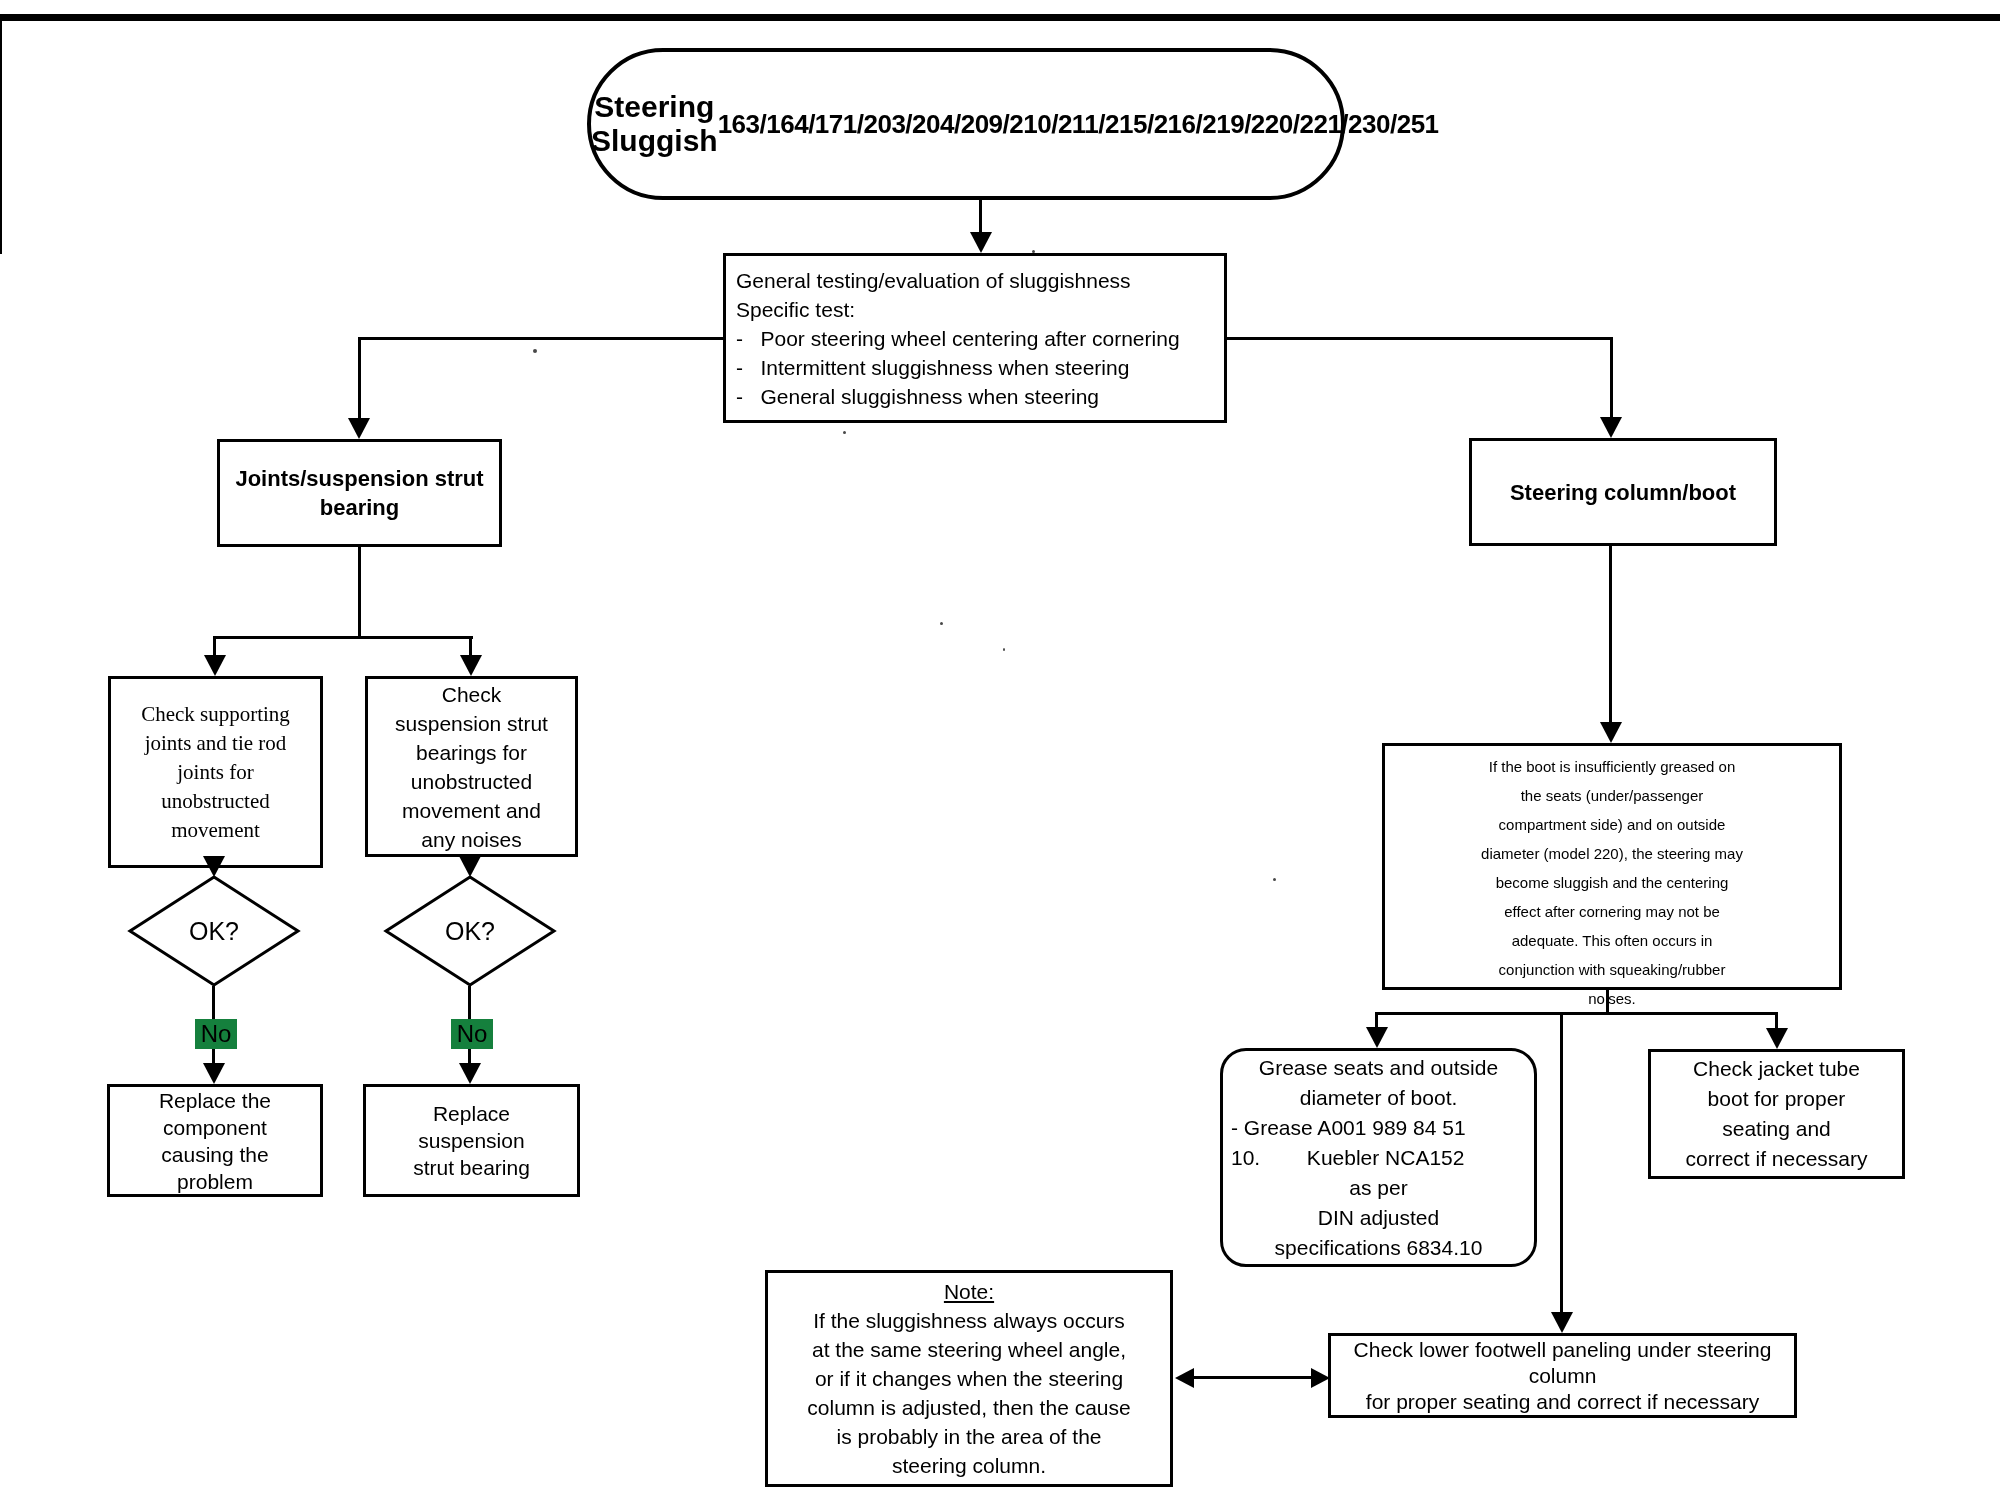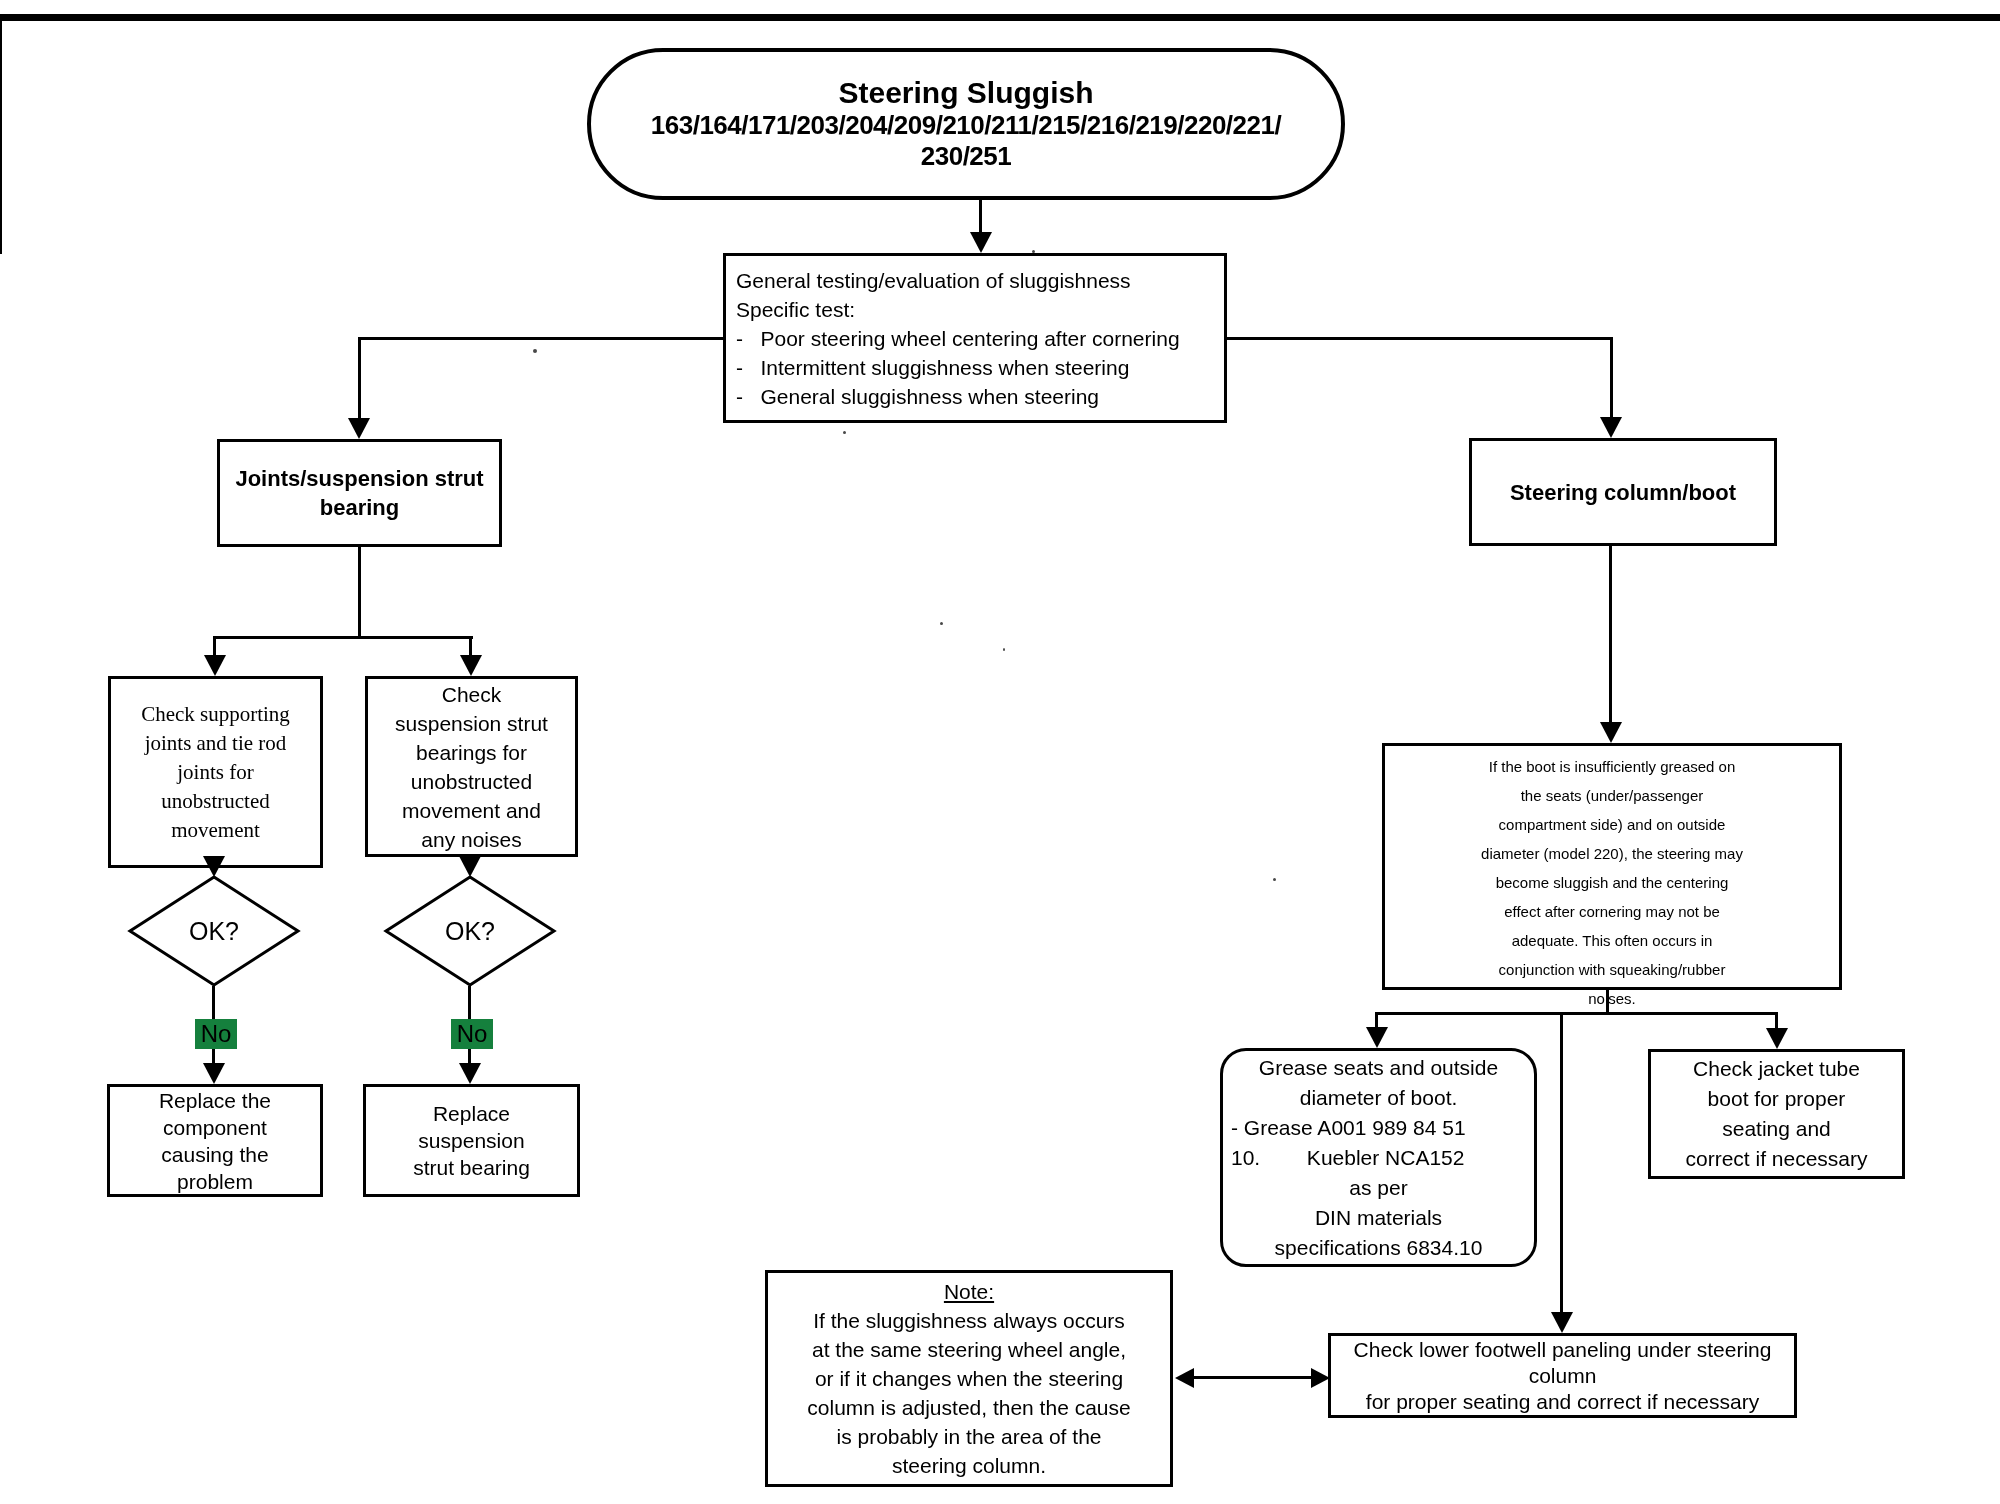--- a/index.html
+++ b/index.html
@@ -10,21 +10,21 @@
   .vl{position:absolute;width:3px;background:#000;z-index:1;}
   .ah-down{position:absolute;width:0;height:0;border-left:11px solid transparent;border-right:11px solid transparent;border-top:21px solid #000;z-index:2;}
   .ah-left{position:absolute;width:0;height:0;border-top:10px solid transparent;border-bottom:10px solid transparent;border-right:19px solid #000;z-index:2;}
   .ah-right{position:absolute;width:0;height:0;border-top:10px solid transparent;border-bottom:10px solid transparent;border-left:19px solid #000;z-index:2;}
   
   .node{position:absolute;border:3px solid #000;background:#fff;z-index:2;box-sizing:border-box;
         display:flex;flex-direction:column;align-items:center;justify-content:center;text-align:center;}
   .lines{z-index:3;}
   .ln{white-space:pre;}
   .stadium{position:absolute;border:4px solid #000;border-radius:80px;background:#fff;z-index:2;box-sizing:border-box;
-           display:flex;flex-direction:column;align-items:center;justify-content:center;text-align:center;}
+           display:flex;align-items:center;justify-content:space-between;text-align:center;}
   .stadium .t1{font-size:30px;font-weight:bold;line-height:34px;}
   .stadium .t2{font-size:26px;font-weight:bold;line-height:31px;letter-spacing:-0.5px;}
   .bodytext{font-size:21px;line-height:29px;}
   .boldhead{font-size:22px;font-weight:bold;line-height:29px;}
   .leftalign{align-items:flex-start;text-align:left;}
   .ok-label{position:absolute;inset:0;display:flex;align-items:center;justify-content:center;
             font-size:25px;z-index:3;}
   .no-label{position:absolute;z-index:3;background:#15803d;font-size:24px;text-align:center;padding:1px 3px;}
   .diamond{position:absolute;z-index:2;}
   .floatlines{position:absolute;z-index:3;text-align:center;font-size:15px;line-height:29px;}
@@ -172,21 +172,21 @@
   <div class="vl" style="left:1560px;top:1012px;height:301px;"></div>
   <div class="ah-down" style="left:1551px;top:1312px;"></div>
 
   <div class="node bodytext grease" style="left:1220px;top:1048px;width:317px;height:219px;padding:4px 8px;border-radius:26px;">
     <div class="lines" style="width:100%;line-height:30px;">
         <div class="ln">Grease seats and outside</div>
         <div class="ln">diameter of boot.</div>
         <div class="ln">- Grease A001 989 84 51</div>
         <div class="ln">10.        Kuebler NCA152</div>
         <div class="ln">as per</div>
-        <div class="ln">DIN materials</div>
+        <div class="ln">DIN adjusted</div>
         <div class="ln">specifications 6834.10</div>
       </div>
   </div>
 
   <div class="node bodytext" style="left:1648px;top:1049px;width:257px;height:130px;">
     <div class="lines" style="line-height:30px;">
         <div class="ln">Check jacket tube</div>
         <div class="ln">boot for proper</div>
         <div class="ln">seating and</div>
         <div class="ln">correct if necessary</div>

